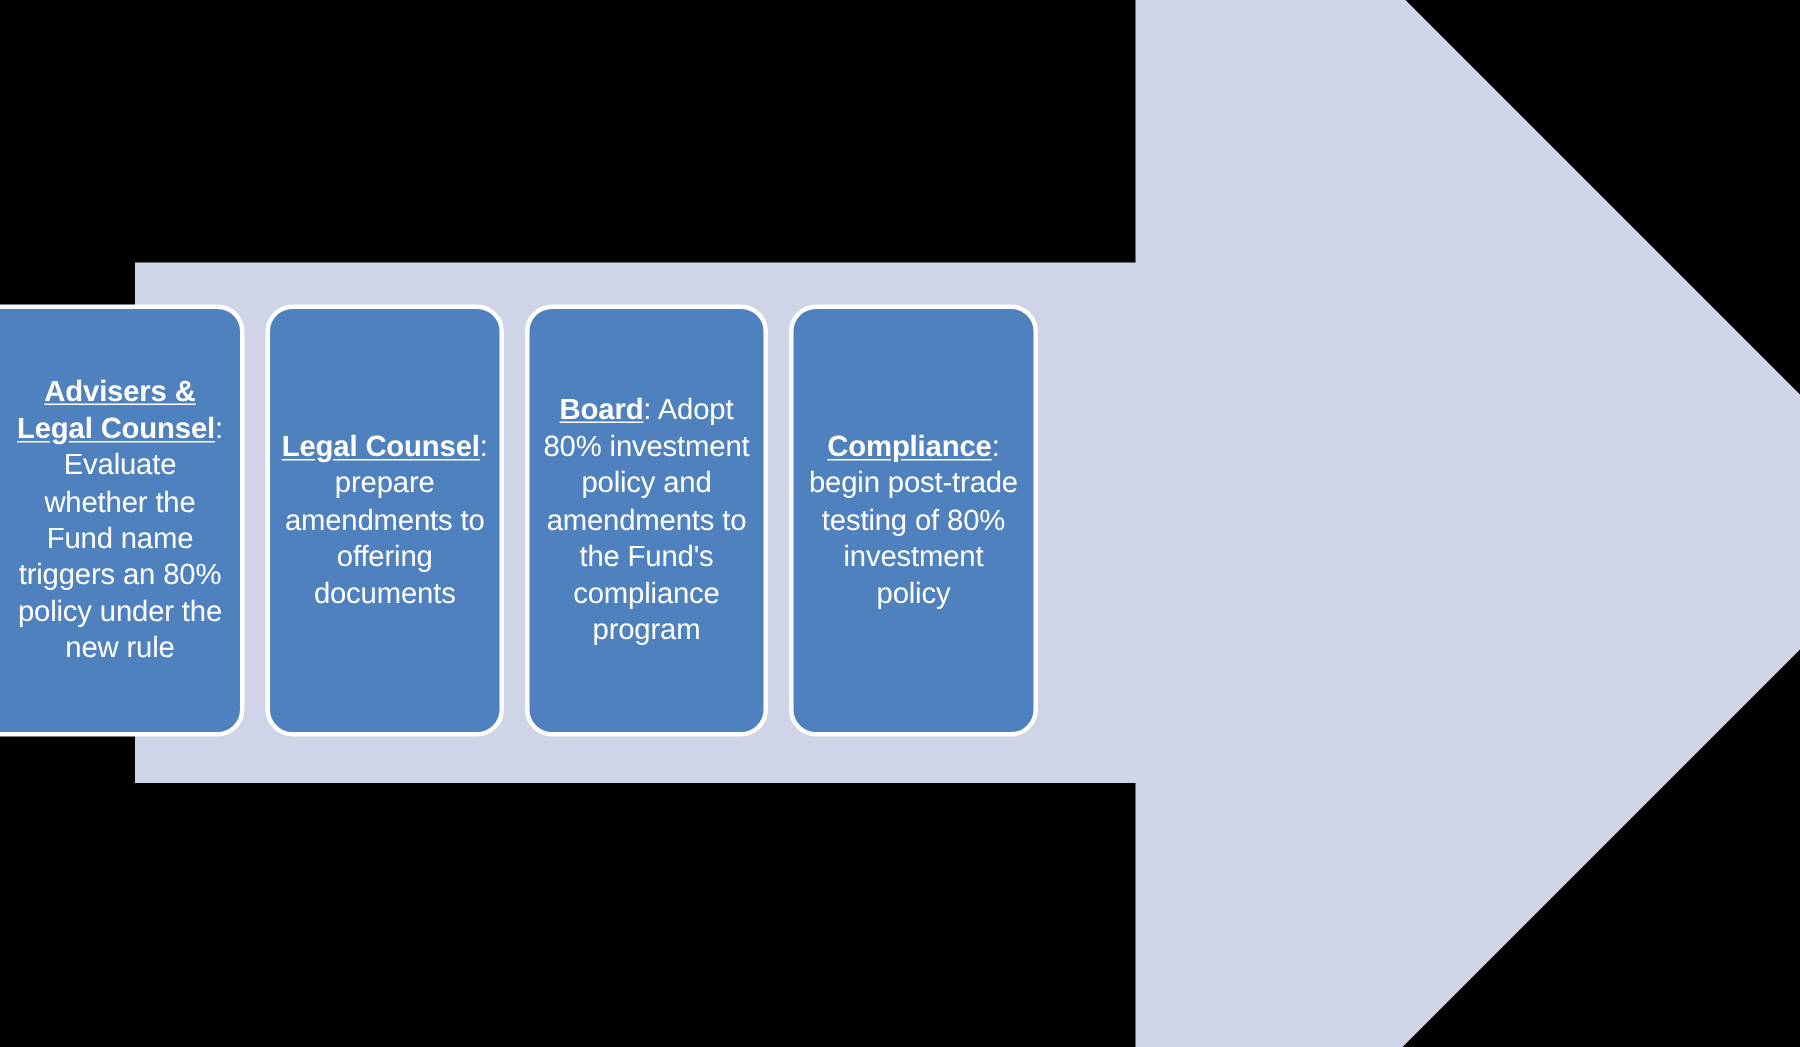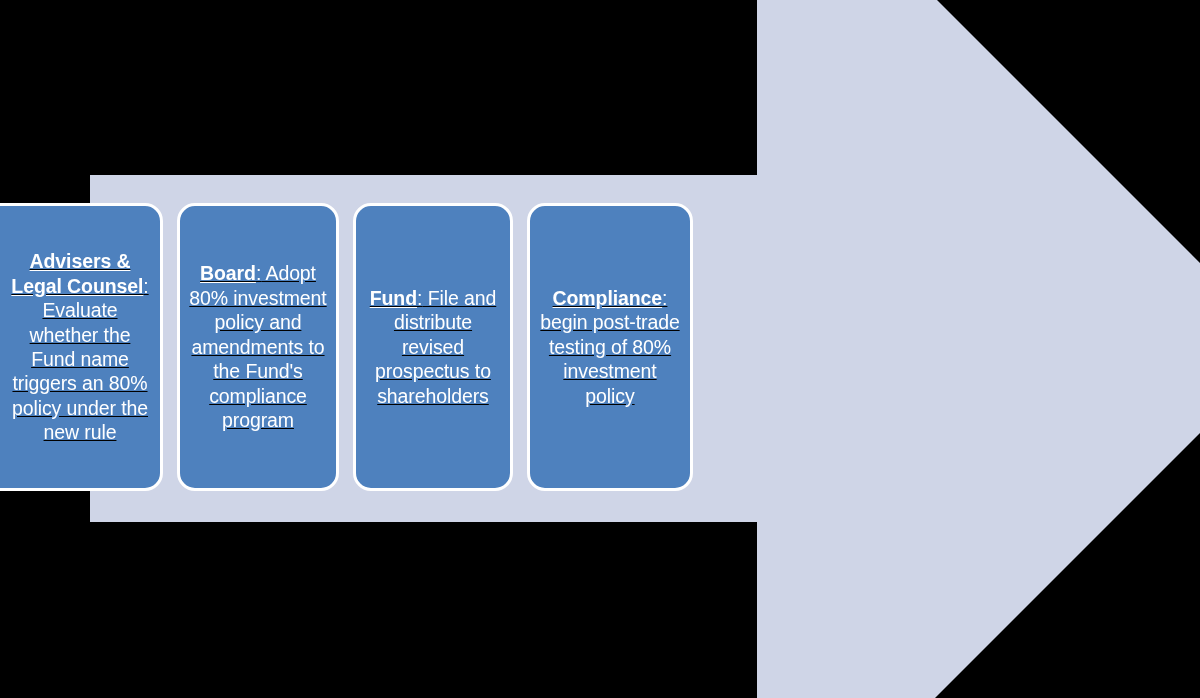--- a/index.html
+++ b/index.html
@@ -29,21 +29,20 @@
   
   #steps-row {
     position: absolute;
     left: 0px;
     top: 203px;
     width: 1200px;
     height: 288px;
     display: flex;
     align-items: stretch;
     gap: 14px;
-    text-decoration: underline;
   }
 
   .step-box {
     position: relative;
     background: #4E81BE;
     border: 3px solid #FFFFFF;
     border-radius: 18px;
     box-sizing: border-box;
     display: flex;
     align-items: center;
@@ -85,34 +84,34 @@
   </svg>
 
   <div id="steps-row">
 
     <div class="step-box w1">
       <div class="step-text">
         <span class="step-role">Advisers &amp; Legal Counsel</span><span>:</span><span> Evaluate whether the Fund name triggers an 80% policy under the new rule</span>
       </div>
     </div>
 
+    <div class="step-box w2">
+      <div class="step-text">
+        <span class="step-role">Legal Counsel</span><span>:</span><span> prepare amendments to offering documents</span>
+      </div>
+    </div>
 
 
 
     <div class="step-box w5">
       <div class="step-text">
         <span class="step-role">Board</span><span>:</span><span> Adopt 80% investment policy and amendments to the Fund's compliance program</span>
       </div>
     </div>
 
-    <div class="step-box w6">
-      <div class="step-text">
-        <span class="step-role">Fund</span><span>:</span><span> File and distribute revised prospectus to shareholders</span>
-      </div>
-    </div>
 
     <div class="step-box w7">
       <div class="step-text">
         <span class="step-role">Compliance</span><span>:</span><span> begin post-trade testing of 80% investment policy</span>
       </div>
     </div>
 
   </div>
 </div>
 

